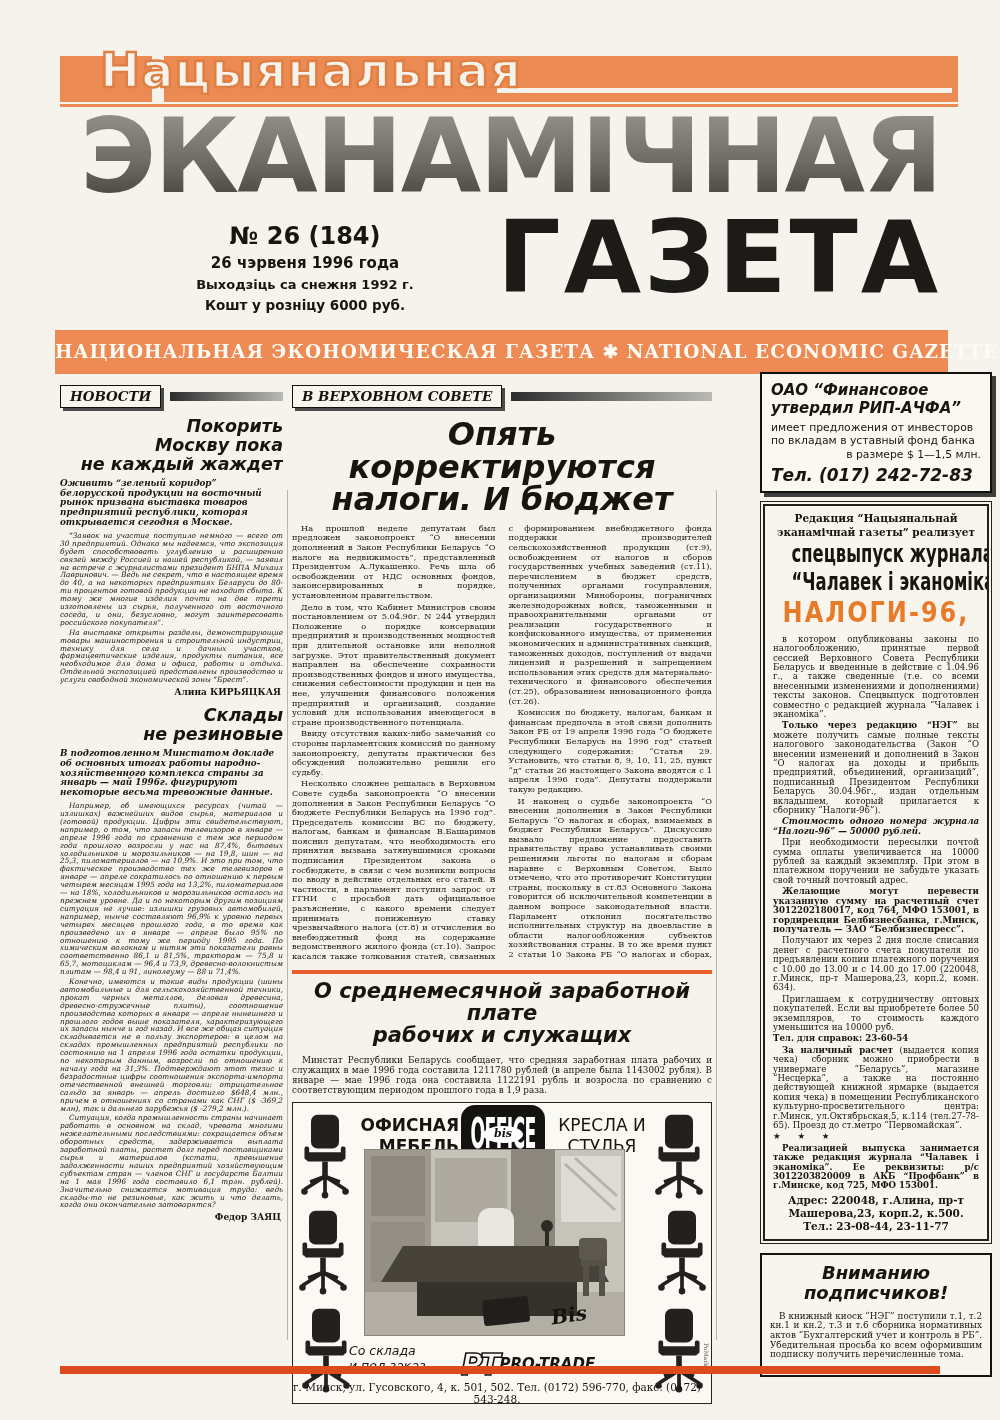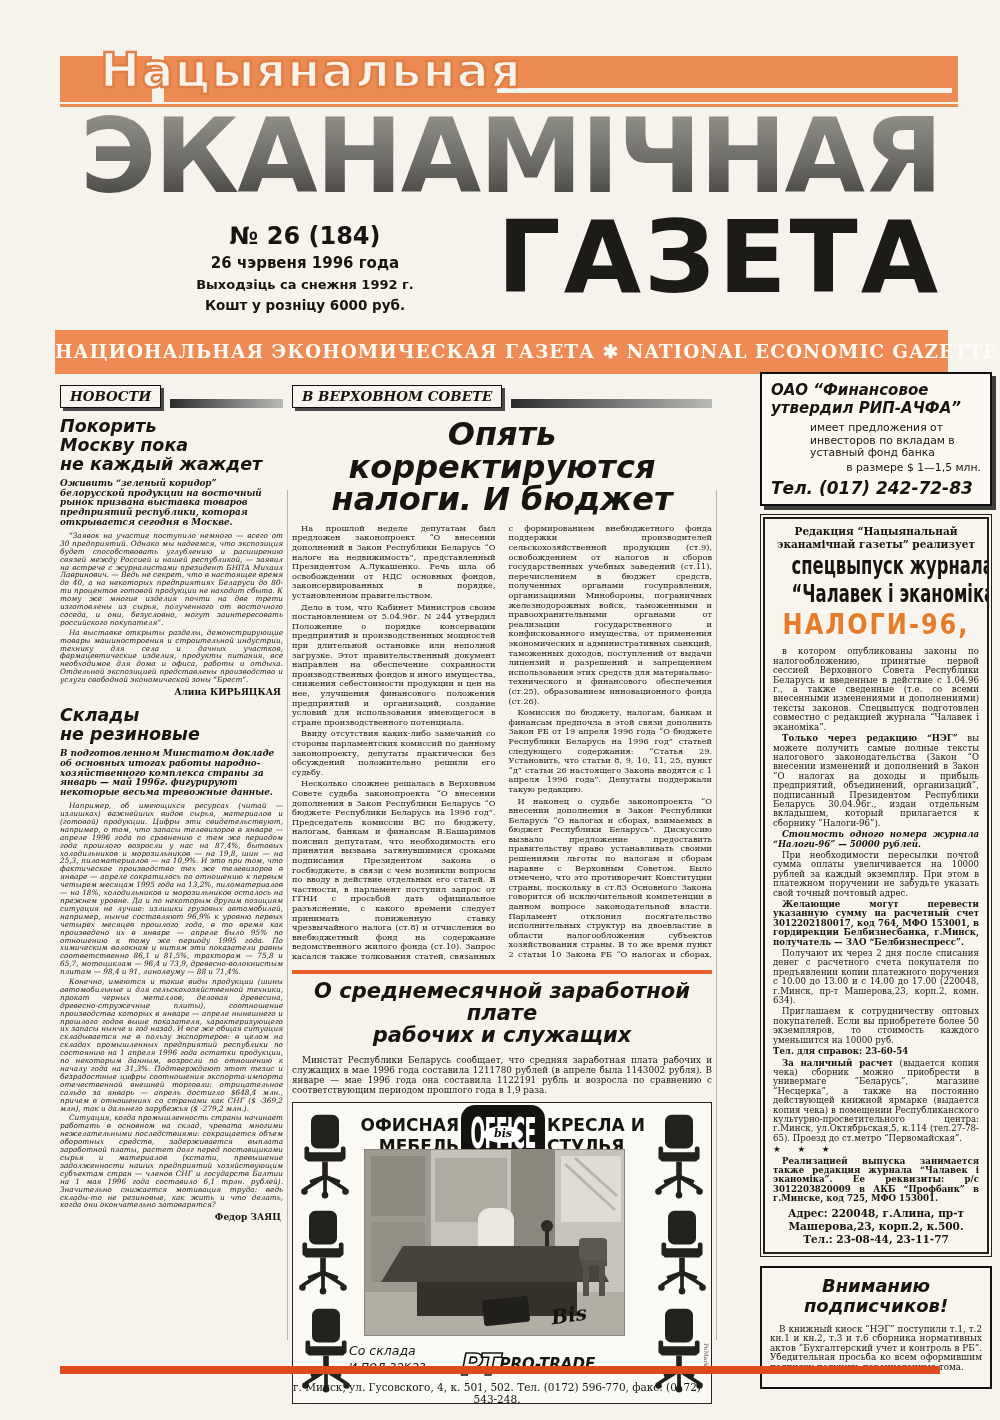--- a/index.html
+++ b/index.html
@@ -16,66 +16,66 @@
   .mh-title2{position:absolute;left:497px;top:208px;font-family:"DejaVu Sans",sans-serif;font-weight:bold;font-size:100px;line-height:1;letter-spacing:3px;color:#1c1b18;white-space:nowrap;}
   .issue{position:absolute;left:170px;top:222px;width:270px;text-align:center;font-family:"DejaVu Sans",sans-serif;}
   .issue-no{font-weight:bold;font-size:24px;margin-bottom:4px;}
   .issue-date{font-weight:bold;font-size:15px;margin-bottom:5px;}
   .issue-since{font-weight:bold;font-size:13px;margin-bottom:5px;}
   .issue-price{font-weight:bold;font-size:13.5px;}
 
   .banner{position:absolute;left:55px;top:330px;width:893px;height:44px;background:#ee8a53;color:#fdfbf6;font-family:"DejaVu Serif",serif;font-weight:bold;font-size:18.5px;text-align:center;line-height:44px;letter-spacing:1px;white-space:nowrap;}
 
   
-  .label-row{display:flex;align-items:flex-end;}
+  .label-row{display:flex;align-items:center;}
   .label-box{border:1.5px solid #111;background:#f8f5ef;box-shadow:3px 3px 0 #4a4a48;padding:2px 9px 3px;font-family:"DejaVu Serif",serif;font-style:italic;font-weight:bold;font-size:13.5px;white-space:nowrap;}
   .label-bar{flex:1;height:9px;margin-left:9px;background:linear-gradient(90deg,#2c2c2c,#b9b9b6);}
 
   
   .col-left{position:absolute;left:60px;top:385px;width:223px;height:978px;overflow:hidden;}
   .art-title{font-family:"DejaVu Sans",sans-serif;font-weight:bold;font-style:italic;font-size:17.5px;line-height:1.08;margin:9px 0 5px;}
-  .art-title span{display:block;}
+  .art-title span{display:block;text-align:right;}
   .lead{font-weight:bold;font-style:italic;font-size:8.8px;line-height:1.12;margin:0 0 4px;text-align:left;}
   .bodytxt p{margin:0 0 2px;font-size:7.3px;line-height:7.9px;text-align:justify;text-indent:9px;font-style:italic;}
   .author{font-weight:bold;font-size:9px;text-align:right;margin:3px 2px 4px 0;}
 
   
   .col-mid{position:absolute;left:292px;top:385px;width:420px;}
   .sup-headline{text-align:center;font-family:"DejaVu Sans",sans-serif;font-weight:bold;font-style:italic;font-size:32px;line-height:1.02;margin:10px 0 8px;}
   .sup-headline span{display:block;}
   .sup-body{height:442px;overflow:hidden;column-count:2;column-gap:13px;}
   .sup-body p{margin:0 0 2px;font-size:8.2px;line-height:9.6px;text-align:justify;text-indent:9px;}
   .mid-rule{height:4px;background:#e85f2c;margin:4px 0 6px;}
   .wage-headline{text-align:center;font-family:"DejaVu Sans",sans-serif;font-weight:bold;font-style:italic;font-size:21px;line-height:1.05;margin:2px 0 5px;}
   .wage-headline span{display:block;}
   .wage-body{font-size:8.8px;line-height:10.2px;text-align:justify;text-indent:10px;margin-bottom:6px;}
 
   
   .ad-box{position:relative;border:1.5px solid #26241f;background:#fbf9f4;height:300px;overflow:hidden;}
   .chair{position:absolute;width:56px;height:88px;}
   .ad-left-label{position:absolute;left:64px;top:12px;width:102px;text-align:right;font-family:"DejaVu Sans",sans-serif;font-weight:bold;font-size:17px;line-height:1.25;}
-  .ad-right-label{position:absolute;left:254px;top:12px;width:110px;text-align:left;font-family:"DejaVu Sans",sans-serif;font-weight:bold;font-size:17px;line-height:1.25;}
+  .ad-right-label{position:absolute;left:254px;top:12px;width:110px;text-align:center;font-family:"DejaVu Sans",sans-serif;font-weight:normal;font-size:17px;line-height:1.25;}
   .office-logo{position:absolute;left:168px;top:2px;width:84px;height:58px;background:#141310;border-radius:14px;display:flex;align-items:center;justify-content:center;}
   .office-logo .office-txt{color:#fff;font-family:"DejaVu Sans",sans-serif;font-weight:bold;font-size:24px;letter-spacing:-1px;transform:scale(0.72,1.75);}
   .office-logo .bis-oval{position:absolute;left:22px;top:21px;width:40px;height:17px;background:#fff;border-radius:50%;text-align:center;font-family:"DejaVu Serif",serif;font-style:italic;font-weight:bold;font-size:11px;line-height:16px;color:#111;}
   .ad-photo{position:absolute;left:71px;top:46px;width:259px;height:185px;border:1px solid #8a867e;}
   .bis-sign{position:absolute;left:258px;top:200px;font-family:"DejaVu Serif",serif;font-style:italic;font-weight:bold;font-size:20px;transform:rotate(-8deg);color:#15130f;}
   .stock-note{position:absolute;left:56px;top:240px;font-style:italic;font-size:12.5px;line-height:1.2;font-family:"DejaVu Sans",sans-serif;}
   .pt-row{position:absolute;left:168px;top:244px;display:flex;align-items:center;}
   .pt-mark{font-family:"DejaVu Sans",sans-serif;font-weight:bold;font-style:italic;font-size:30px;color:transparent;-webkit-text-stroke:1.6px #15130f;margin-right:2px;letter-spacing:-3px;}
   .pt-name{font-family:"DejaVu Sans",sans-serif;font-weight:bold;font-style:italic;font-size:15px;}
   .ad-address{position:absolute;left:0;right:10px;top:278px;text-align:center;font-size:10.5px;font-family:"DejaVu Serif",serif;}
   .ad-side{position:absolute;right:1px;bottom:36px;writing-mode:vertical-rl;font-size:6px;color:#555;}
 
   
   .col-right{position:absolute;left:720px;top:372px;width:232px;padding-left:40px;}
   .fin-box{border:2px solid #111;background:#fbf8f2;box-shadow:4px 4px 0 #3e3e3c;padding:7px 9px 6px;font-family:"DejaVu Sans",sans-serif;}
   .fin-title{font-weight:bold;font-style:italic;font-size:15px;line-height:1.2;margin-bottom:5px;}
   .fin-title span{display:block;}
-  .fin-body{font-size:10.8px;line-height:1.18;margin-left:39px;}
+  .fin-body{font-size:10.8px;line-height:1.18;}
   .fin-size{font-size:10.8px;text-align:right;margin:1px 0 4px;}
   .fin-phone{font-weight:bold;font-style:italic;font-size:17px;}
 
   .jr-outer{margin-top:8px;border:1px solid #23211c;padding:2px;background:#f8f5ee;}
   .jr-inner{border:2px solid #23211c;padding:6px 8px 5px;height:722px;overflow:hidden;}
   .jr-intro{text-align:center;font-weight:bold;font-size:10.5px;line-height:1.25;margin-bottom:6px;}
   .jr-intro span{display:block;}
   .jr-special{text-align:center;font-family:"DejaVu Sans",sans-serif;font-weight:bold;font-size:20px;line-height:1.15;transform:scale(0.82,1.22);margin:2px 0 8px;}
   .jr-special span{display:block;white-space:nowrap;}
   .jr-taxes{text-align:center;font-family:"DejaVu Sans",sans-serif;font-weight:bold;font-size:24px;letter-spacing:2px;color:#e87b28;transform:scaleY(1.15);margin:2px 0 8px;}

